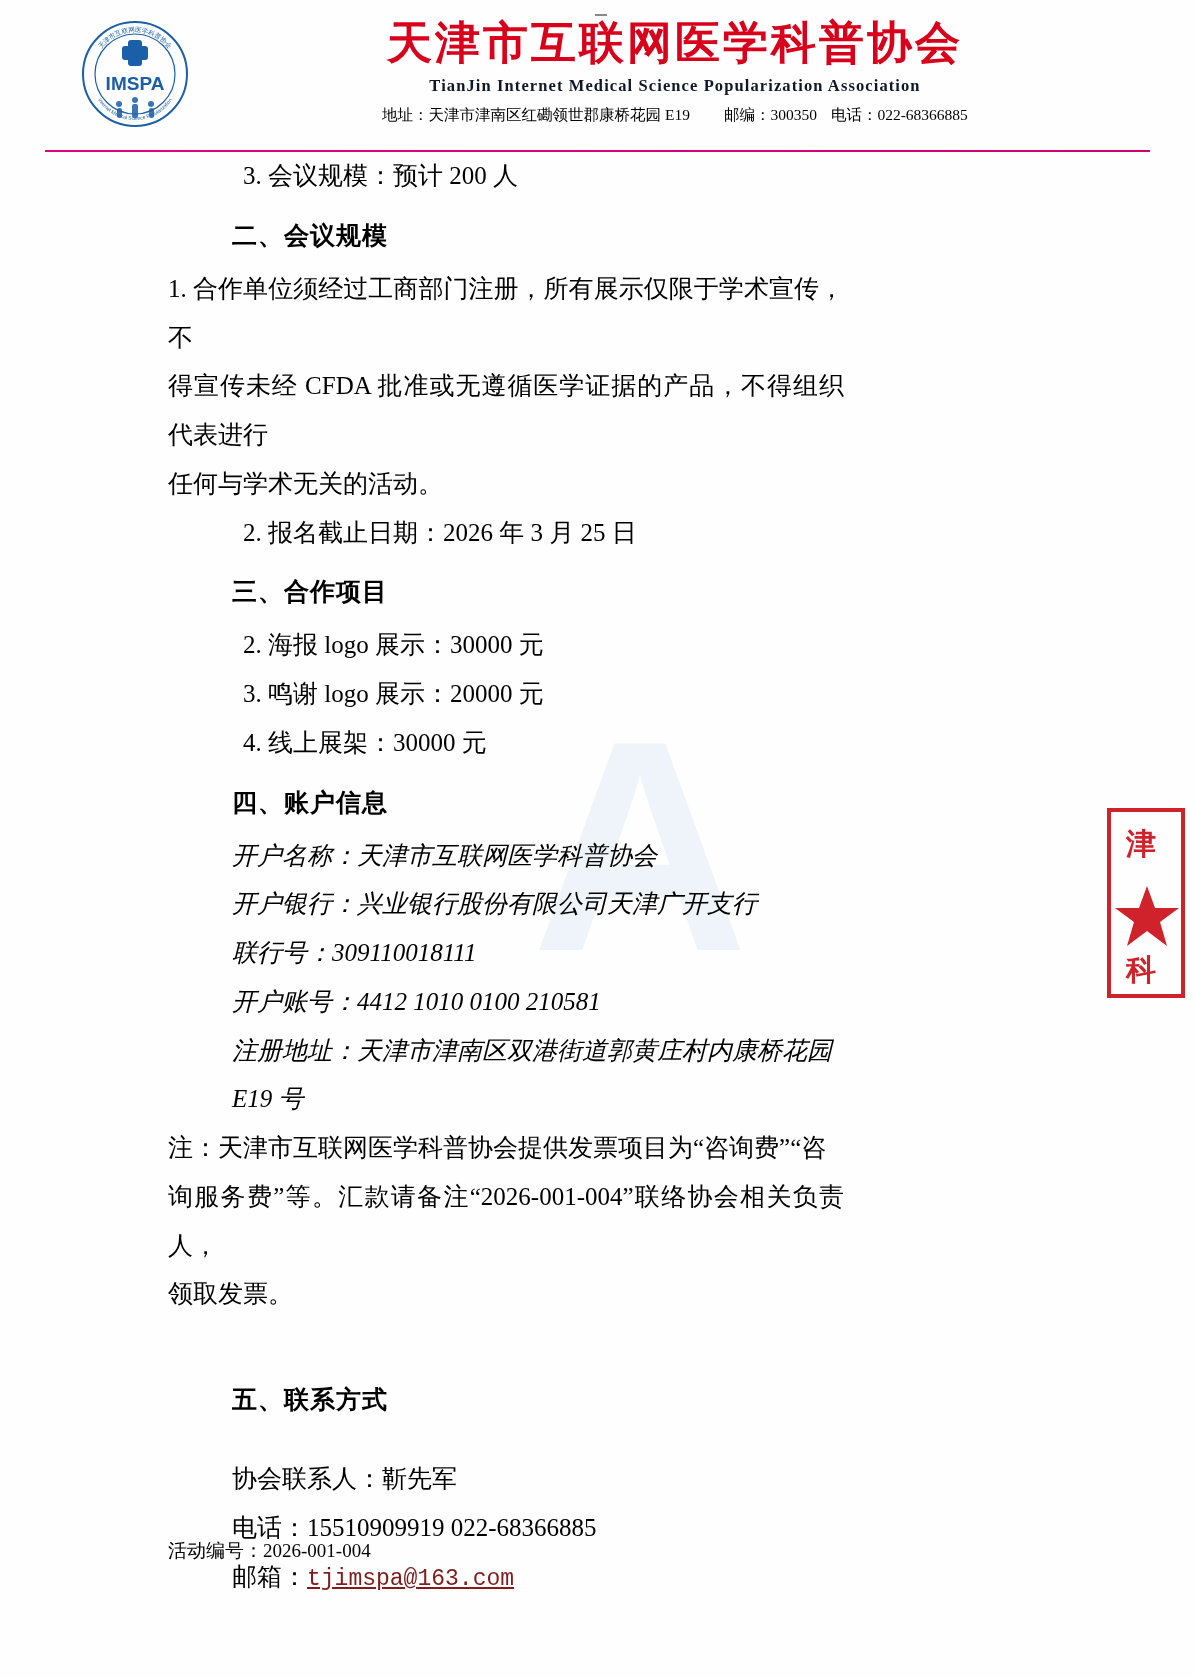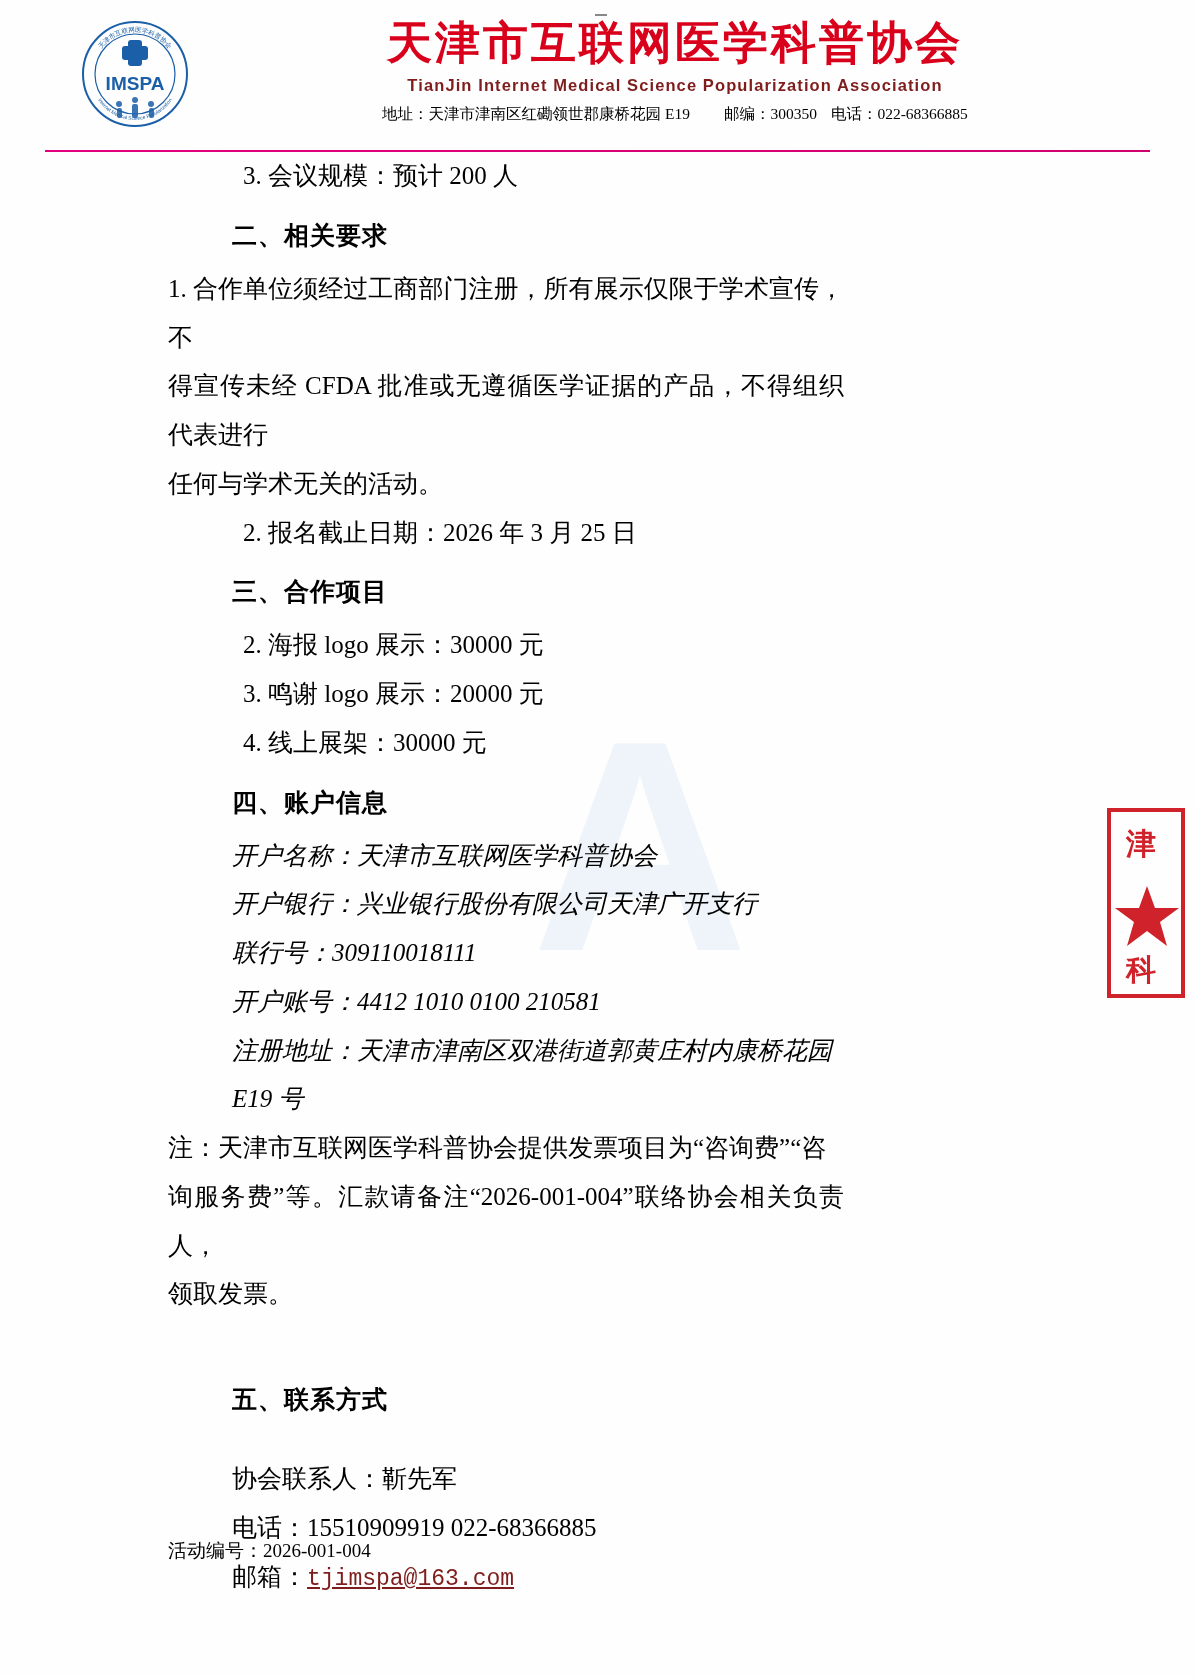--- a/index.html
+++ b/index.html
@@ -44,25 +44,25 @@
   .org-cn {
     font-family: "Liberation Serif", "DejaVu Serif", serif;
     font-weight: bold;
     font-size: 45px;
     letter-spacing: 3px;
     color: #d9001b;
     line-height: 1.15;
     white-space: nowrap;
   }
   .org-en {
-    font-family: Liberation Sans, sans-serif;
+    font-family: Liberation Serif, serif;
     font-weight: bold;
     font-size: 16.5px;
     letter-spacing: 1.1px;
-    color: #7f1d1d;
+    color: #0f172a;
     margin-top: 6px;
     white-space: nowrap;
   }
   .org-addr {
     font-size: 15.5px;
     color: #000;
     margin-top: 9px;
     white-space: nowrap;
   }
   .org-addr .gap1 { display: inline-block; width: 34px; }
@@ -222,21 +222,21 @@
   <div class="watermark">
     <svg viewBox="0 0 420 330" width="420" height="330" xmlns="http://www.w3.org/2000/svg">
       <text x="210" y="250" font-family="Liberation Sans, sans-serif" font-size="300" font-weight="bold" fill="#6aa3d8" text-anchor="middle">A</text>
     </svg>
   </div>
 
   <div class="content">
 
     <p class="list-item">3. 会议规模：预计 200 人</p>
 
-    <h2 class="heading">二、相关要求</h2>
+    <h2 class="heading">二、会议规模</h2>
 
     <p class="flow">1. 合作单位须经过工商部门注册，所有展示仅限于学术宣传，不</p>
     <p class="flow">得宣传未经 CFDA 批准或无遵循医学证据的产品，不得组织代表进行</p>
     <p class="flow">任何与学术无关的活动。</p>
 
     <p class="list-item">2. 报名截止日期：2026 年 3 月 25 日</p>
 
     <h2 class="heading">三、合作项目</h2>
 
     <p class="list-item">2. 海报 logo 展示：30000 元</p>

